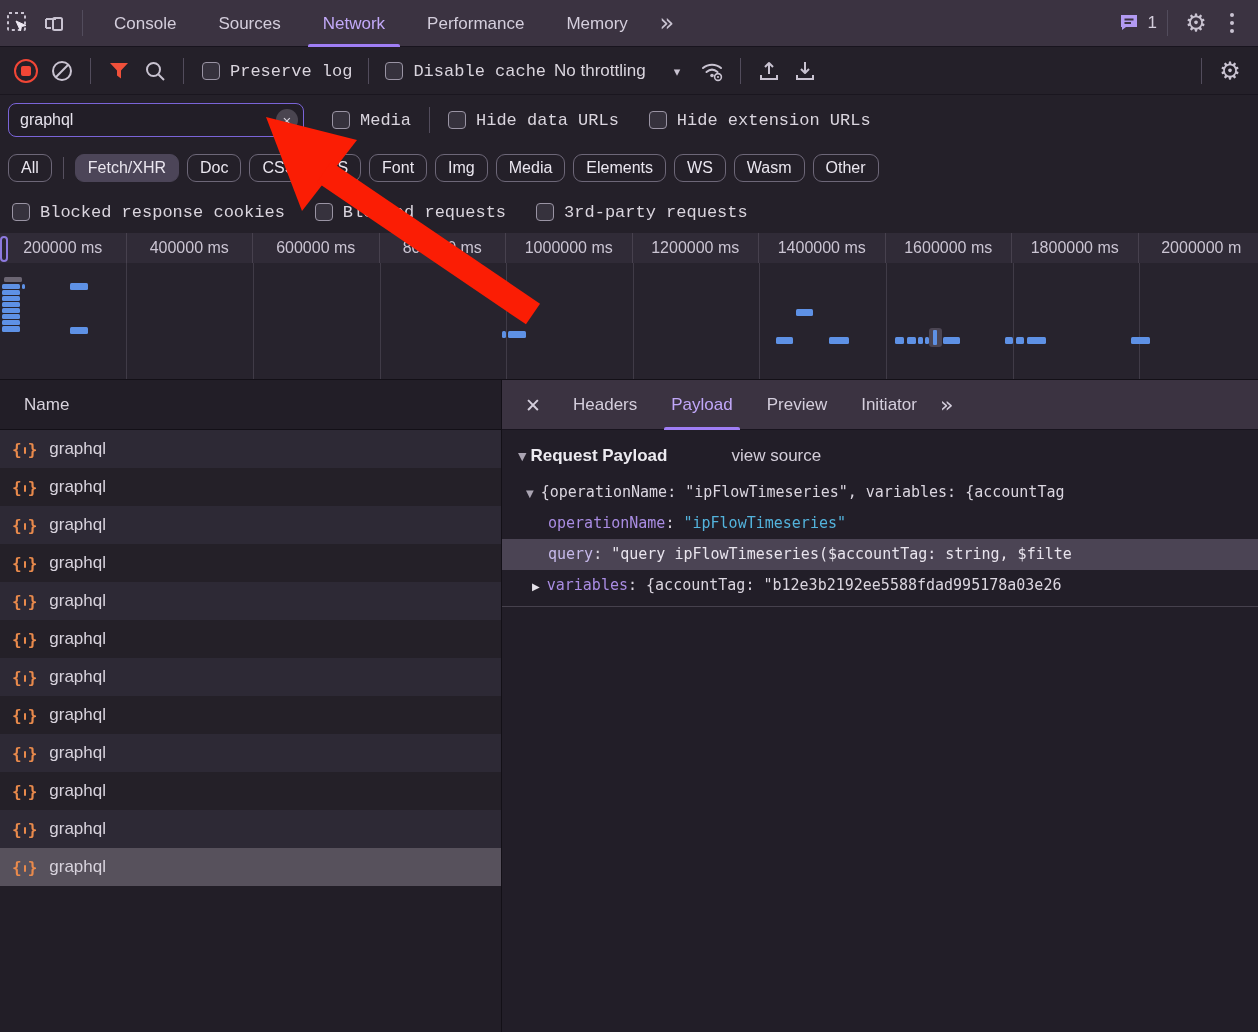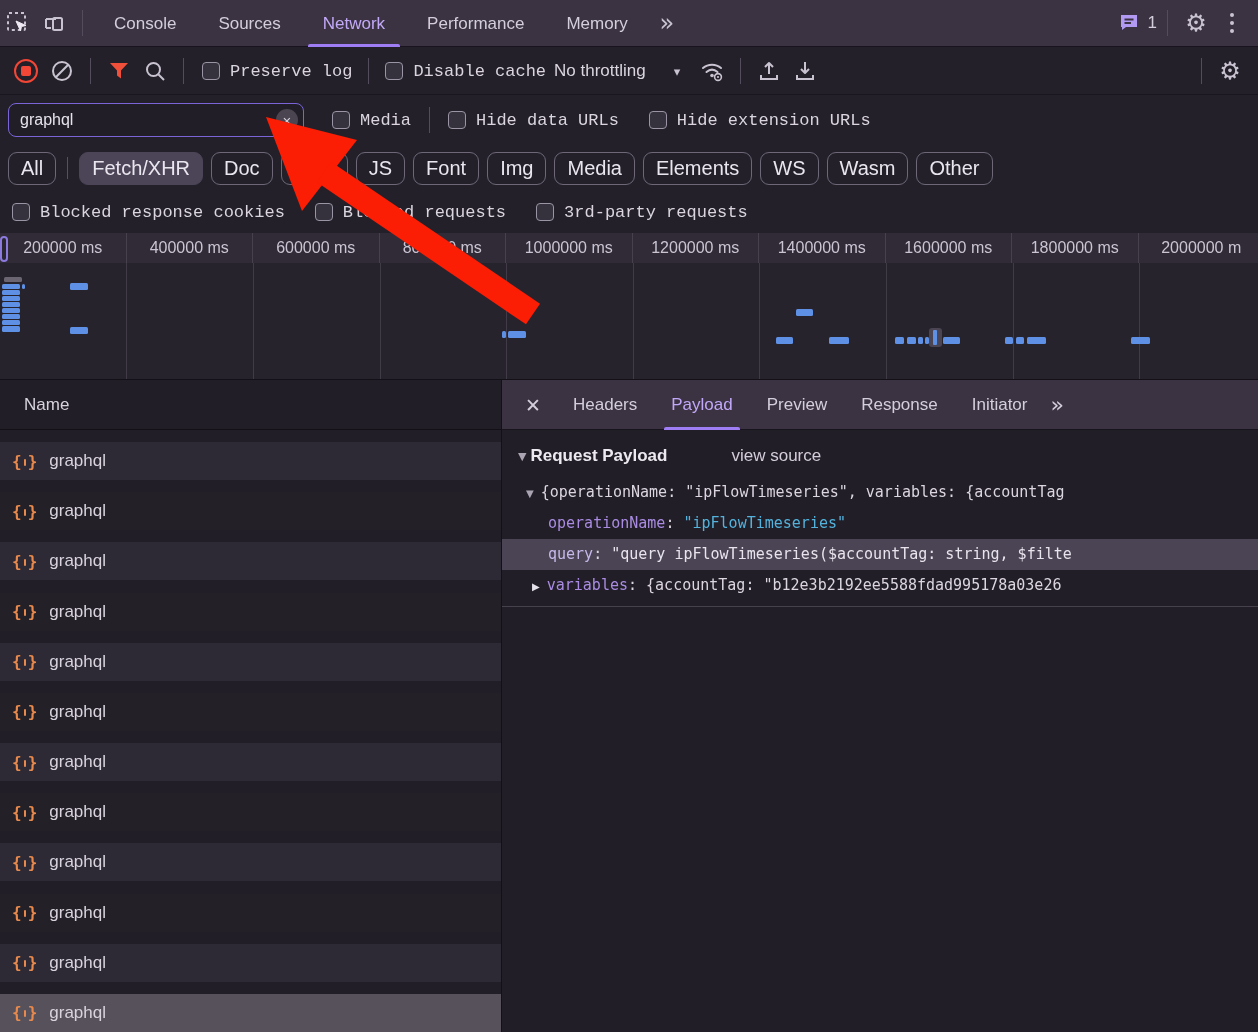--- a/index.html
+++ b/index.html
@@ -47,21 +47,21 @@
   .filter-input { width:100%; height:100%; background:#221e27; border:1.5px solid #7a64d8;
     border-radius:8px; color:#e7e3ed; font-size:16px; padding:0 34px 0 11px; outline:none;
     font-family:"Liberation Sans",sans-serif; }
   .input-clear { position:absolute; right:6px; top:6px; width:22px; height:22px; border-radius:50%;
     background:#4a4550; color:#d8d3dd; font-size:15px; display:flex; align-items:center;
     justify-content:center; cursor:pointer; }
 
   
   .pills-row { position:absolute; left:0; top:145px; width:1258px; height:46px;
     display:flex; align-items:center; gap:8px; padding-left:8px; }
-  .pill { border:1px solid #6d6778; border-radius:9px; padding:4px 12px; font-size:20px;
+  .pill { border:1px solid #6d6778; border-radius:9px; padding:4px 12px; font-size:16px;
     color:#eae6ef; cursor:pointer; flex:0 0 auto; white-space:nowrap; }
   .pill.selected { background:#4c4558; border-color:#4c4558; }
   .pill-div { width:1px; height:22px; background:#56505f; margin:0 3px; flex:0 0 auto; }
 
   
   .checks-row { position:absolute; left:0; top:191px; width:1258px; height:42px;
     display:flex; align-items:center; gap:30px; padding-left:12px; }
 
   
   .ruler { position:absolute; left:0; top:233px; width:1258px; height:30px; background:#302b37;
@@ -76,21 +76,21 @@
     background:#27232d; border-bottom:1px solid #131017; overflow:hidden; }
   .wf-grid { position:absolute; top:0; width:1px; height:117px; background:#403b47; }
   .wf-bar { position:absolute; border-radius:1.5px; background:#5e91e5; }
   .wf-bar.gray { background:#6b6572; }
   .wf-marker { position:absolute; background:#4b4553; border-radius:3px; }
   .wf-marker-line { position:absolute; background:#5e91e5; border-radius:1px; }
 
   
   .lower { position:absolute; left:0; top:380px; width:1258px; height:652px; display:flex; }
   .list-panel { width:502px; flex:0 0 502px; background:#221e27; border-right:1px solid #131017;
-    display:flex; flex-direction:column;justify-content:space-between; }
+    display:flex; flex-direction:column; }
   .list-header { height:50px; flex:0 0 50px; line-height:50px; padding-left:24px; font-size:17px;
     color:#d8d3dd; background:#221e27; border-bottom:1px solid #131017; }
   .req-row { height:38px; flex:0 0 38px; display:flex; align-items:center; padding-left:12px;
     gap:12px; cursor:pointer; }
   .req-row.odd { background:#2d2935; }
   .req-row.even { background:#242028; }
   .req-row.selected { background:#57515c; }
   .req-icon { color:#e98a4c; font-family:"DejaVu Sans Mono", monospace; font-size:16px;
     font-weight:bold; display:flex; align-items:center; }
   .req-icon::before { content:"{"; }
@@ -436,21 +436,20 @@
         <span class="req-label">graphql</span>
       </div>
     </div>
 
     <div class="detail-panel">
       <div class="detail-tabs">
         <span class="close-btn uni">✕</span>
         <span class="detail-tab">Headers</span>
         <span class="detail-tab selected">Payload</span>
         <span class="detail-tab">Preview</span>
-        <span class="detail-tab">Response</span>
         <span class="detail-tab">Initiator</span>
         <span class="more-chevrons uni">»</span>
       </div>
 
       <div class="payload-header">
         <span class="tri uni">▼</span>
         <span class="payload-title">Request Payload</span>
         <span class="view-source">view source</span>
       </div>
 

